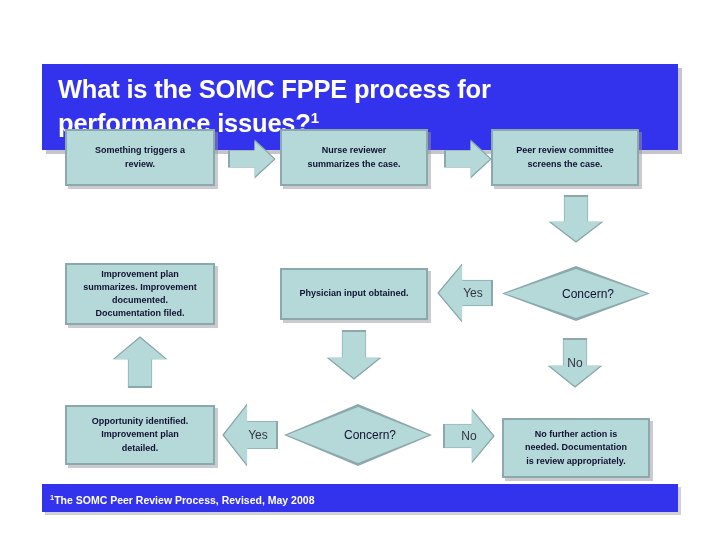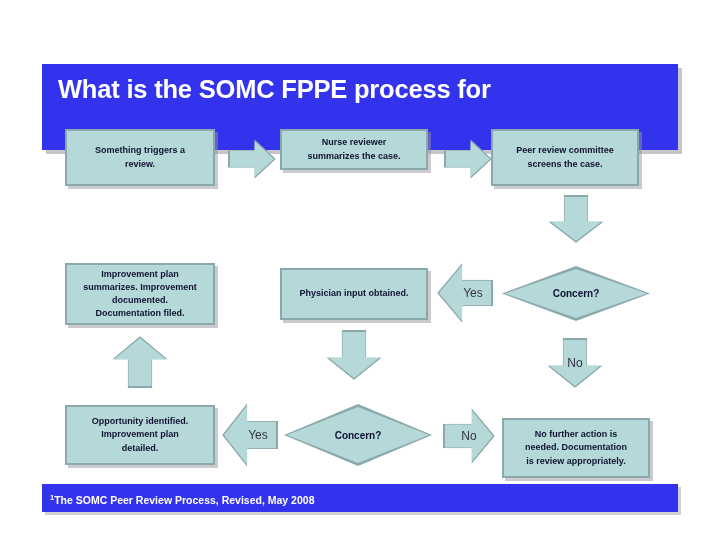--- a/index.html
+++ b/index.html
@@ -135,50 +135,51 @@
     background: #8ba9ad;
     clip-path: polygon(50% 0%, 100% 50%, 50% 100%, 0% 50%);
   }
   .diamond-fill {
     position: absolute; left: 3px; top: 3px;
     width: calc(100% - 6px); height: calc(100% - 6px);
     background: #b5d8d8;
     clip-path: polygon(50% 0%, 100% 50%, 50% 100%, 0% 50%);
   }
   .diamond-text {
-    position: absolute; left: 0; top: 0; width: 100%; height: 100%;
+    position: absolute; left: 12px; top: 0; width: 100%; height: 100%;
     display: flex; align-items: center; justify-content: center;
     color: #111133;
-    font-size: 10px;
-    font-weight: bold;
+    font-size: 12px;
+    font-weight: normal;
   }
 </style>
 </head>
 <body>
 
 <div id="slide">
 
   <div id="title-bar">
     <span class="title-text">What is the SOMC FPPE process for</span>
+    <span class="title-text"><span>performance issues?</span><span class="sup">1</span></span>
   </div>
 
   <div class="node" style="left:65px; top:129px; width:150px; height:57px;">
     <div>
       <span>Something triggers a</span>
       <span>review.</span>
     </div>
   </div>
 
   <div class="arrow-wrap arrow-right" style="left:228px; top:139px; width:48px; height:40px;">
     <div class="arrow-outline arrow-right"></div>
     <div class="arrow-fill arrow-right"></div>
     <div class="arrow-text"></div>
   </div>
 
-  <div class="node" style="left:280px; top:129px; width:148px; height:41px;">
+  <div class="node" style="left:280px; top:129px; width:148px; height:57px;">
     <div>
       <span>Nurse reviewer</span>
       <span>summarizes the case.</span>
     </div>
   </div>
 
   <div class="arrow-wrap arrow-right" style="left:444px; top:139px; width:48px; height:40px;">
     <div class="arrow-outline arrow-right"></div>
     <div class="arrow-fill arrow-right"></div>
     <div class="arrow-text"></div>

